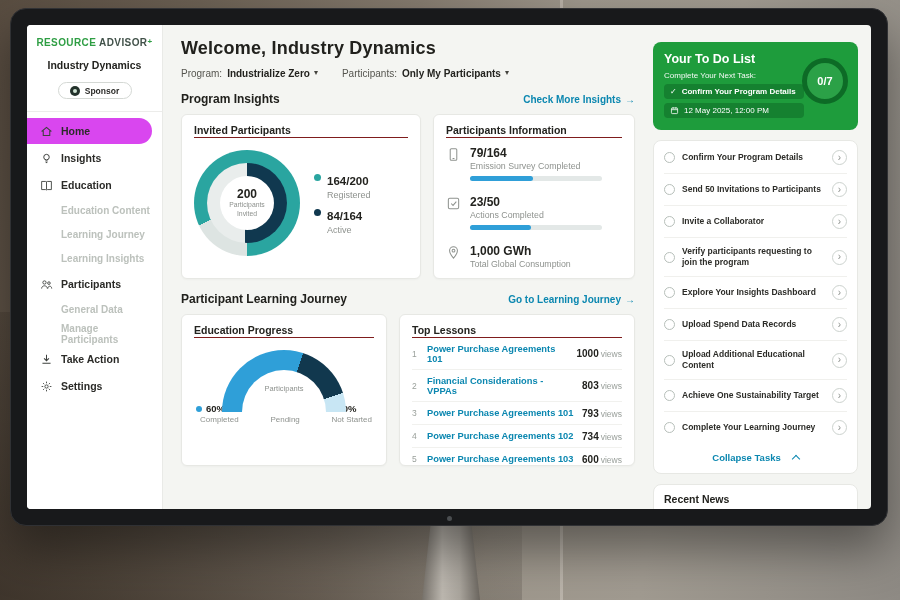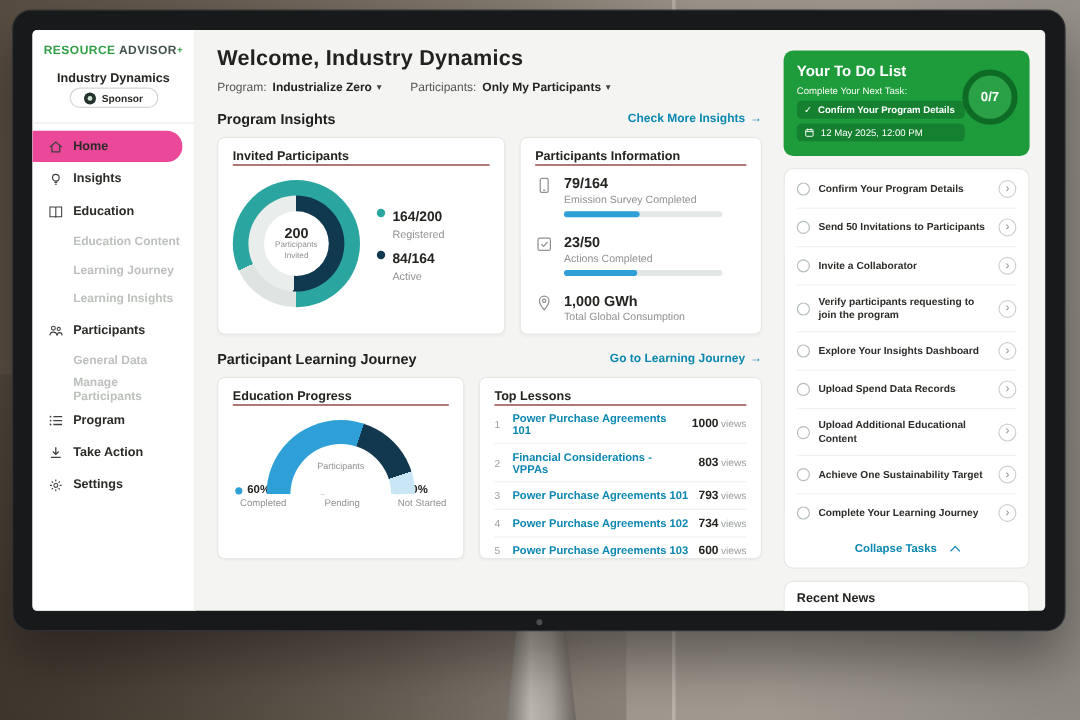--- a/index.html
+++ b/index.html
@@ -17,28 +17,28 @@
   .bezel-dot{position:absolute;left:50%;bottom:4px;width:5px;height:5px;margin-left:-2px;border-radius:50%;background:#4a4d50}
   .screen{position:absolute;left:16px;top:16px;width:844px;height:484px;background:#f4f5f2;border-radius:4px;overflow:hidden;display:flex}
 
   
   .sidebar{width:136px;background:#fff;border-right:1px solid #e9eae7;flex-shrink:0;padding-top:12px}
   .logo{text-align:center;font-size:10px;font-weight:bold;letter-spacing:.4px;white-space:nowrap}
   .logo-g{color:#2f9e44}
   .logo-d{color:#42524a}
   .logo-plus{color:#2f9e44;font-size:8px;vertical-align:top}
   .org{text-align:center;font-size:10.5px;font-weight:bold;color:#23231f;margin-top:11px}
-  .sponsor{display:flex;align-items:center;gap:5px;justify-content:center;width:74px;margin:2px auto 0;border:1px solid #d4d8d4;border-radius:10px;padding:2.5px 6px;font-size:8.5px;font-weight:bold;color:#2b2b28;cursor:pointer;background:#fff}
+  .sponsor{display:flex;align-items:center;gap:5px;justify-content:center;width:74px;margin:11px auto 0;border:1px solid #d4d8d4;border-radius:10px;padding:2.5px 6px;font-size:8.5px;font-weight:bold;color:#2b2b28;cursor:pointer;background:#fff}
   .sponsor-dot{width:10px;height:10px;border-radius:50%;background:#23322b;position:relative;flex-shrink:0}
   .sponsor-dot::after{content:"";position:absolute;left:3px;top:3px;width:4px;height:4px;border-radius:50%;background:#cfe3d4}
   .sep{height:1px;background:#ececea;margin:12px 0 6px}
   .mi{display:flex;align-items:center;gap:8px;height:26px;padding-left:13px;font-size:10.5px;font-weight:bold;color:#2b2b28;cursor:pointer;margin:1px 10px 1px 0;border-radius:0 13px 13px 0}
   .mi .ic{width:13px;height:13px;color:#3d403d;display:inline-flex;flex-shrink:0}
   .mi .ic svg{width:13px;height:13px}
-  .mi.active{background:#ec4899}
+  .mi.active{background:#d946ef}
   .mi.sub{padding-left:34px;color:#bcc1bc;font-weight:600;font-size:10px;height:23px}
 
   
   .main{flex:1;min-width:0;padding:13px 12px 0 18px}
   .welcome{font-size:18px;font-weight:bold;color:#21211d;letter-spacing:.2px}
   .filters{display:flex;gap:24px;margin-top:9px;align-items:center}
   .filter{display:flex;gap:5px;align-items:center;font-size:10px;color:#55554f}
   .fvalue{font-weight:bold;color:#23231f;cursor:pointer;display:flex;gap:4px}
   .dd{font-size:8px;color:#44443f}
   .secrow{display:flex;justify-content:space-between;align-items:center;margin-top:13px}
@@ -182,31 +182,20 @@
         </div>
         <div class="mi sub">
             <span>General Data</span>
           </div>
         <div class="mi sub">
             <span>Manage Participants</span>
           </div>
         <div class="mi">
           <span class="ic">
               <svg viewBox="0 0 16 16">
-                <path d="M5.5 4h9M5.5 8h9M5.5 12h9" stroke="currentColor" stroke-width="1.3"></path>
-                <circle cx="2.6" cy="4" r="0.9" fill="currentColor"></circle>
-                <circle cx="2.6" cy="8" r="0.9" fill="currentColor"></circle>
-                <circle cx="2.6" cy="12" r="0.9" fill="currentColor"></circle>
-              </svg>
-            </span>
-          <span>Program</span>
-        </div>
-        <div class="mi">
-          <span class="ic">
-              <svg viewBox="0 0 16 16">
                 <path d="M8 2v7M5 6.5 8 9.5 11 6.5M3 12.5h10" fill="none" stroke="currentColor" stroke-width="1.3"></path>
               </svg>
             </span>
           <span>Take Action</span>
         </div>
         <div class="mi">
           <span class="ic">
               <svg viewBox="0 0 16 16">
                 <circle cx="8" cy="8" r="2" fill="none" stroke="currentColor" stroke-width="1.1"></circle>
                 <path d="M8 2v2M8 12v2M2 8h2M12 8h2M3.8 3.8l1.4 1.4M10.8 10.8l1.4 1.4M12.2 3.8l-1.4 1.4M5.2 10.8l-1.4 1.4" stroke="currentColor" stroke-width="1.1"></path>

